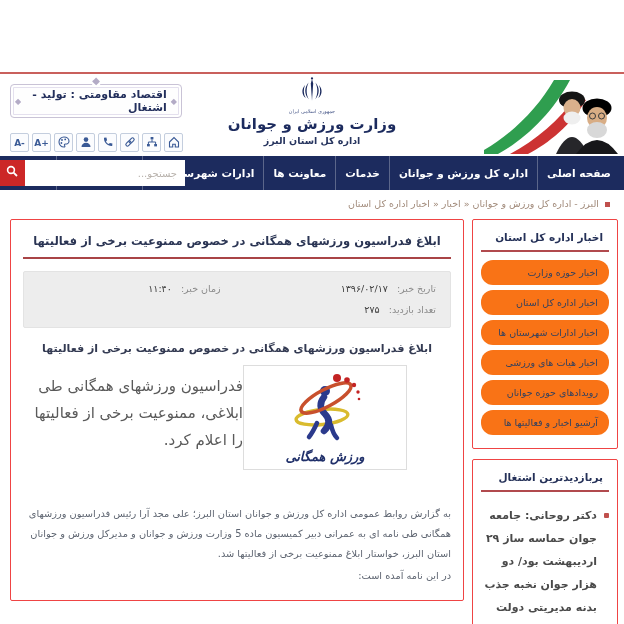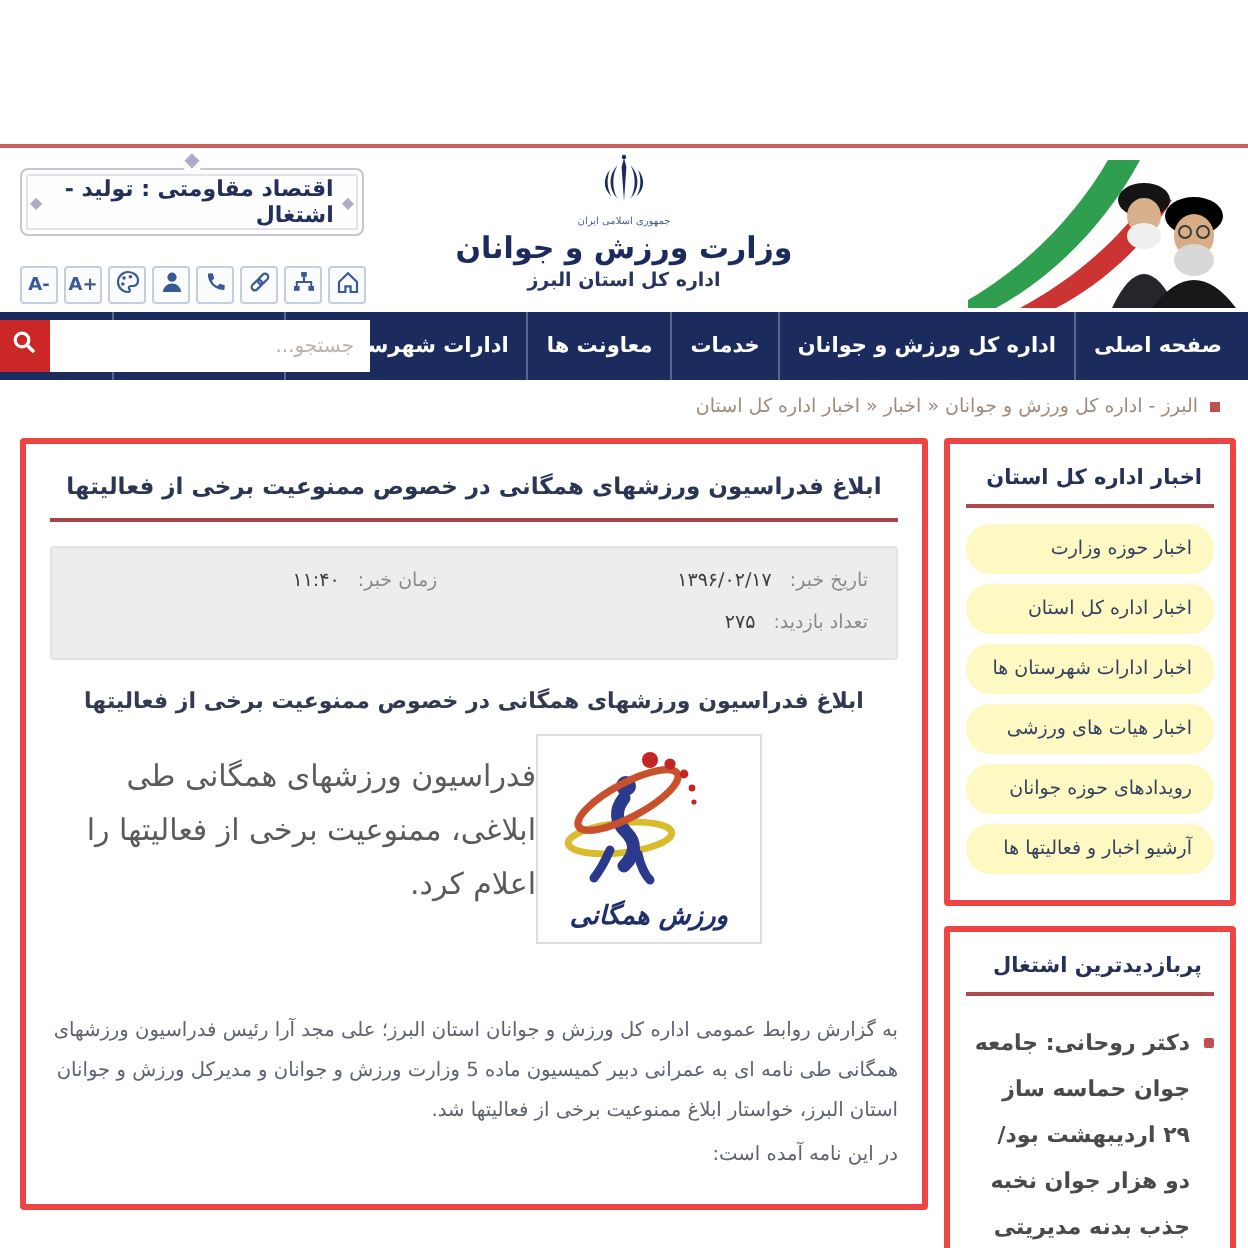--- a/index.html
+++ b/index.html
@@ -46,25 +46,25 @@
   .search-input::placeholder { color:#b9b3ad; }
 
   
   .breadcrumb { padding:8px 14px 6px; font-size:9.5px; color:#a18a7a; text-align:right; }
   .crumb-bullet { display:inline-block; width:5px; height:5px; background:#c0504d;
     margin-left:6px; }
 
   
   .content { display:flex; padding:4px 6px 0 10px; gap:8px; align-items:flex-start; }
   .sidebar { width:146px; flex:none; }
-  .card { background:#fff; border:3px solid #ef4444; border-radius:2px; }
+  .card { background:#fff; border:1px solid #ef4444; border-radius:2px; }
   .side-card { padding:9px 8px 8px; margin-bottom:10px; }
   .side-title { font-size:10.5px; font-weight:bold; color:#253158; text-align:right;
     padding:2px 6px 7px; border-bottom:2px solid #b14a4e; margin-bottom:8px; }
-  .side-item { background:#fef9c3; border-radius:12px; margin-bottom:5px;
+  .side-item { background:#f97316; border-radius:12px; margin-bottom:5px;
     padding:7px 11px; font-size:9.5px; color:#33415f; text-align:right; cursor:pointer; }
   .mv-item { position:relative; padding:4px 12px 8px 2px; font-size:11px; font-weight:bold;
     color:#4a4a4a; line-height:2.1; text-align:right; cursor:pointer; }
   .mv-item + .mv-item { border-top:1px dotted #c9c9c9; }
   .mv-bullet { position:absolute; right:0; top:13px; width:5px; height:5px;
     background:#c0504d; border-radius:1px; }
 
   .main-card { flex:1; min-height:332px; padding:10px 12px 14px; }
   .page-title { text-align:center; font-size:11.5px; font-weight:bold; color:#2b3554;
     padding:4px 0 9px; }
@@ -72,22 +72,22 @@
   .meta-box { background:#ededed; border:1px solid #e3e3e3; border-radius:2px;
     padding:11px 14px 12px; font-size:9.5px; color:#6b6b6b; }
   .meta-row { display:flex; }
   .meta-row + .meta-row { margin-top:10px; }
   .meta-time { margin-right:120px; }
   .meta-label { color:#8a8a8a; margin-left:6px; }
   .meta-value { color:#3c3c3c; }
   .headline { text-align:center; font-size:11px; font-weight:bold; color:#333a52;
     margin:14px 0 10px; }
   .article-row { display:flex; align-items:flex-start; }
-  .news-image { flex:none; width:113px; border:1px solid #ddd; background:#fff;
-    padding:5px 6px; margin-right:68px; text-align:center; }
+  .news-image { flex:none; width:164px; border:1px solid #ddd; background:#fff;
+    padding:5px 6px; margin-right:44px; text-align:center; }
   .news-image-caption { font-size:13px; font-weight:bold; font-style:italic;
     color:#20306a; margin-top:2px; }
   .lead { flex:1; font-size:15px; color:#5a5a5a; padding:8px 0 0 6px;
     line-height:1.8; }
   .body-par { font-size:9.8px; color:#5d6470; line-height:2.05; text-align:right;
     margin-top:34px; }
   .body-par2 { font-size:9.8px; color:#5d6470; line-height:2.05; text-align:right;
     margin-top:2px; }
 </style>
 </head>

